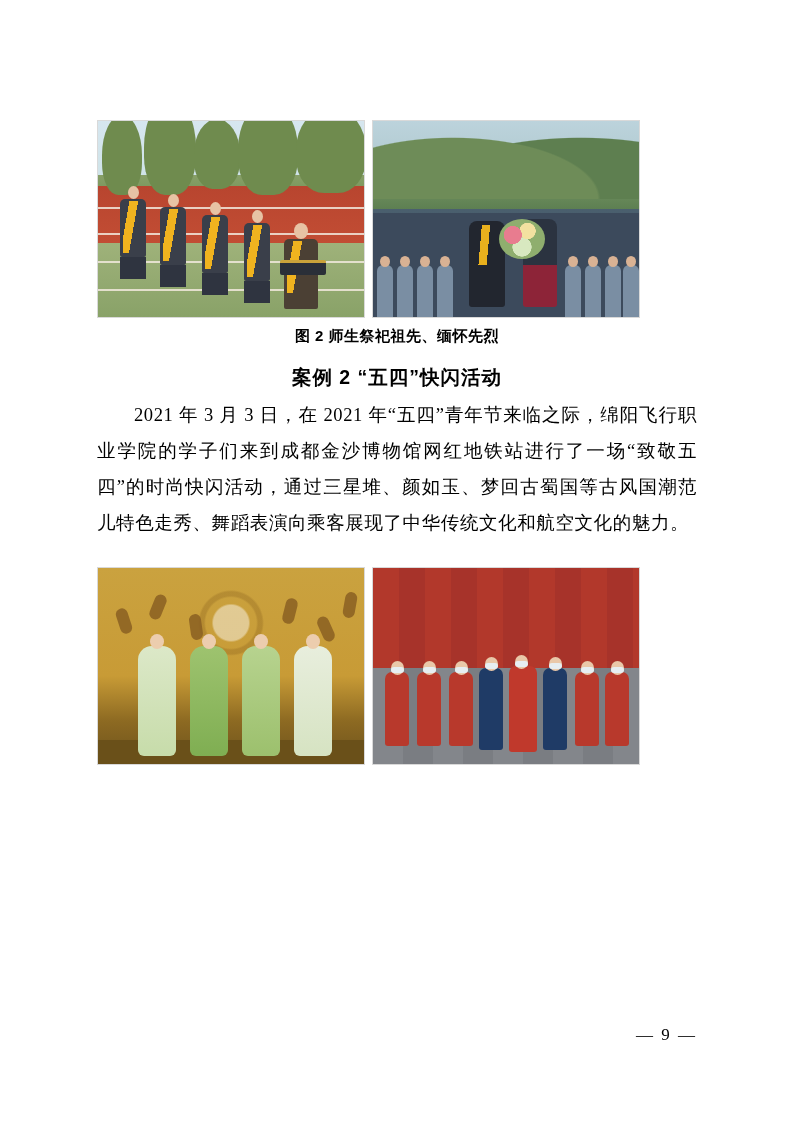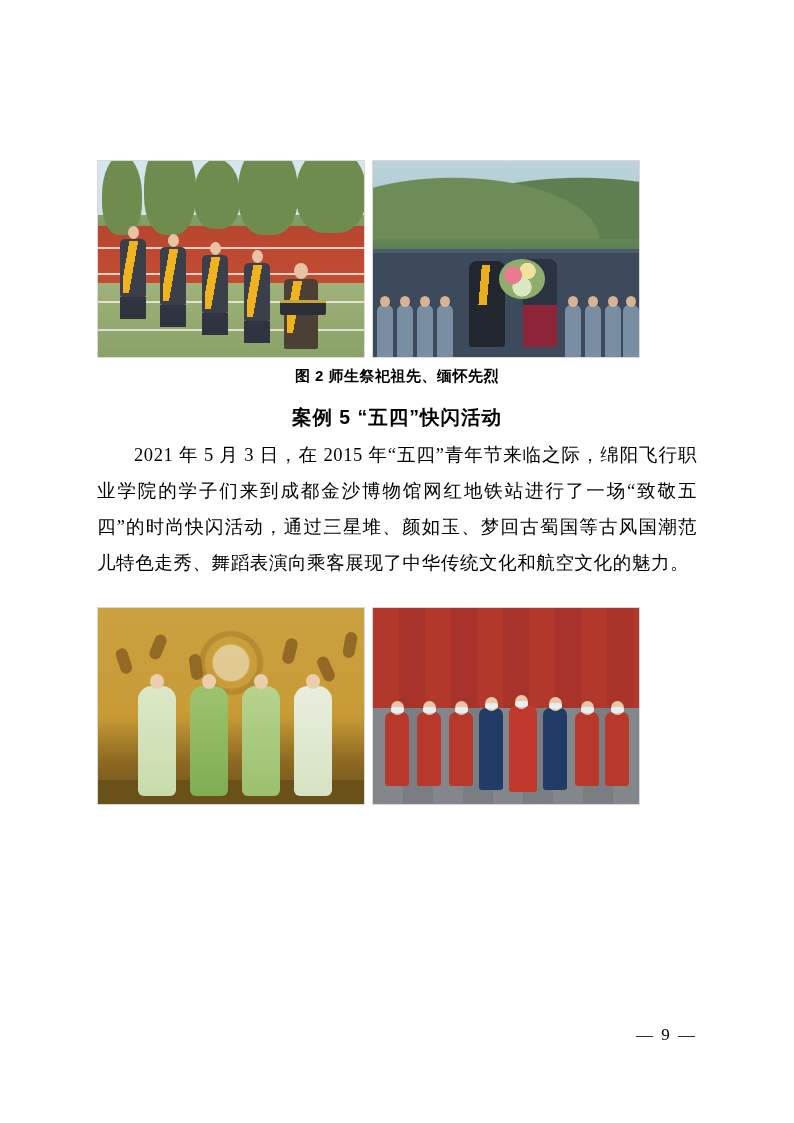--- a/index.html
+++ b/index.html
@@ -16,21 +16,20 @@
     box-sizing: border-box;
     font-family: "Liberation Serif", "DejaVu Serif", serif;
     color: #000000;
     overflow: hidden;
   }
   .content {
     position: absolute;
     left: 97px;
     top: 120px;
     width: 600px;
-    margin-top: 40px;
   }
 
   
   .figure-row {
     display: flex;
     gap: 7px;
     justify-content: flex-start;
   }
   .photo {
     position: relative;
@@ -204,23 +203,23 @@
             <div class="scarf"></div>
           </div>
         <div class="lady"></div>
         <div class="flowers"></div>
       </div>
     </div>
 
     <div class="caption">图 2 师生祭祀祖先、缅怀先烈</div>
 
 
-    <h3 class="case-title">案例 5  “五四”快闪活动</h3>
-
-    <p class="body">2021 年 5 月 3 日，在 2015 年“五四”青年节来临之际，绵阳飞行职业学院的学子们来到成都金沙博物馆网红地铁站进行了一场“致敬五四”的时尚快闪活动，通过三星堆、颜如玉、梦回古蜀国等古风国潮范儿特色走秀、舞蹈表演向乘客展现了中华传统文化和航空文化的魅力。</p>
+    <h3 class="case-title">案例 2  “五四”快闪活动</h3>
+
+    <p class="body">2021 年 3 月 3 日，在 2021 年“五四”青年节来临之际，绵阳飞行职业学院的学子们来到成都金沙博物馆网红地铁站进行了一场“致敬五四”的时尚快闪活动，通过三星堆、颜如玉、梦回古蜀国等古风国潮范儿特色走秀、舞蹈表演向乘客展现了中华传统文化和航空文化的魅力。</p>
 
     <div class="figure-row" style="margin-top:26px;">
       <div class="photo left p3">
         <div class="mural"></div>
         <div class="glyph" style="left:20px;  top:40px; transform:rotate(-18deg);"></div>
         <div class="glyph" style="left:54px;  top:26px; transform:rotate(22deg);"></div>
         <div class="glyph" style="left:92px;  top:46px; transform:rotate(-8deg);"></div>
         <div class="glyph" style="left:186px; top:30px; transform:rotate(14deg);"></div>
         <div class="glyph" style="left:222px; top:48px; transform:rotate(-24deg);"></div>
         <div class="glyph" style="left:246px; top:24px; transform:rotate(10deg);"></div>

